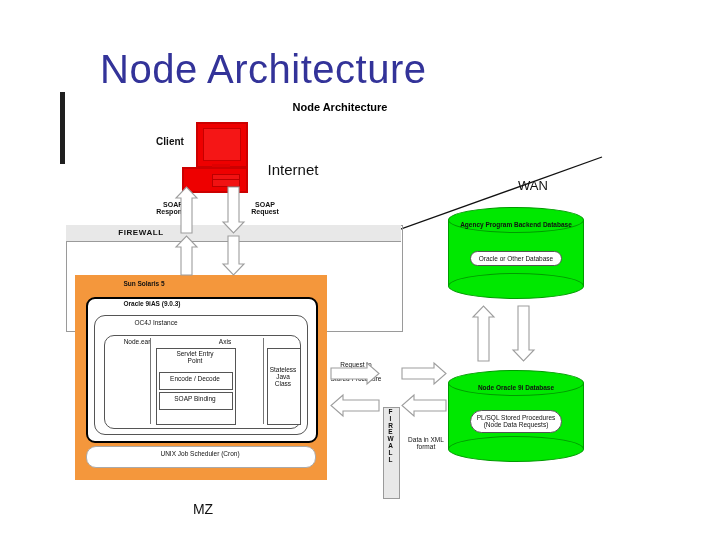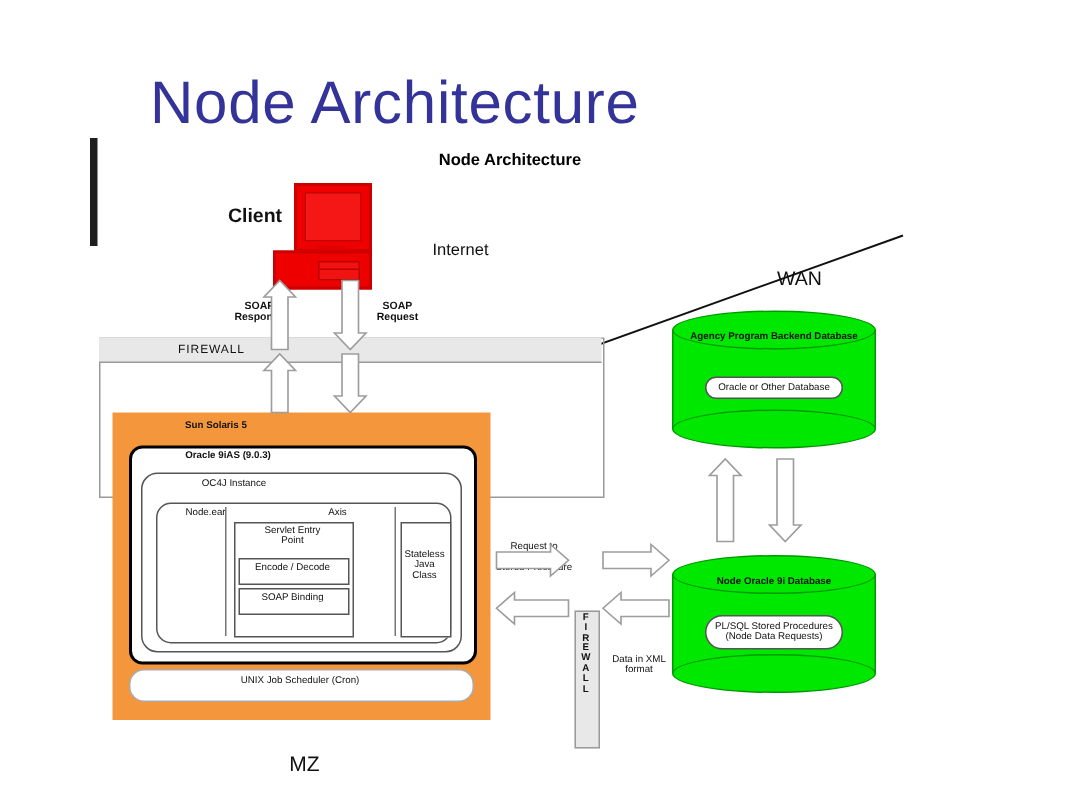--- a/index.html
+++ b/index.html
@@ -110,28 +110,28 @@
   }
   .pc-kbd:after {
     content: "";
     position: absolute;
     left: 0; right: 0; top: 4px;
     height: 1px;
     background: #bb0000;
   }
   .lbl-client {
     left: 148px; top: 42px;
-    font-size: 13px;
+    font-size: 10px;
     font-weight: 600;
     width: 44px;
     text-align: right;
   }
   .lbl-internet {
-    left: 262px; top: 67px;
-    font-size: 11px;
+    left: 248px; top: 67px;
+    font-size: 15px;
     width: 90px;
     text-align: left;
     color: #000;
   }
 
   
   .lbl-soap-resp { left: 148px; top: 106px; width: 50px; font-size: 7px; font-weight: bold; }
   .lbl-soap-req  { left: 240px; top: 106px; width: 50px; font-size: 7px; font-weight: bold; }
 
   
@@ -146,21 +146,21 @@
     position: absolute;
     left: 66px; top: 130px;
     width: 335px; height: 16px;
     background: #e8e8e8;
     border-bottom: 1px solid #9a9a9a;
   }
   .lbl-firewall-h {
     left: 96px; top: 134px;
     width: 90px;
     font-size: 8px;
-    font-weight: normal;
+    font-weight: bold;
     letter-spacing: 0.6px;
     text-align: left;
   }
 
   
   .solaris {
     position: absolute;
     left: 75px; top: 180px;
     width: 252px; height: 205px;
     background: #f4973c;

